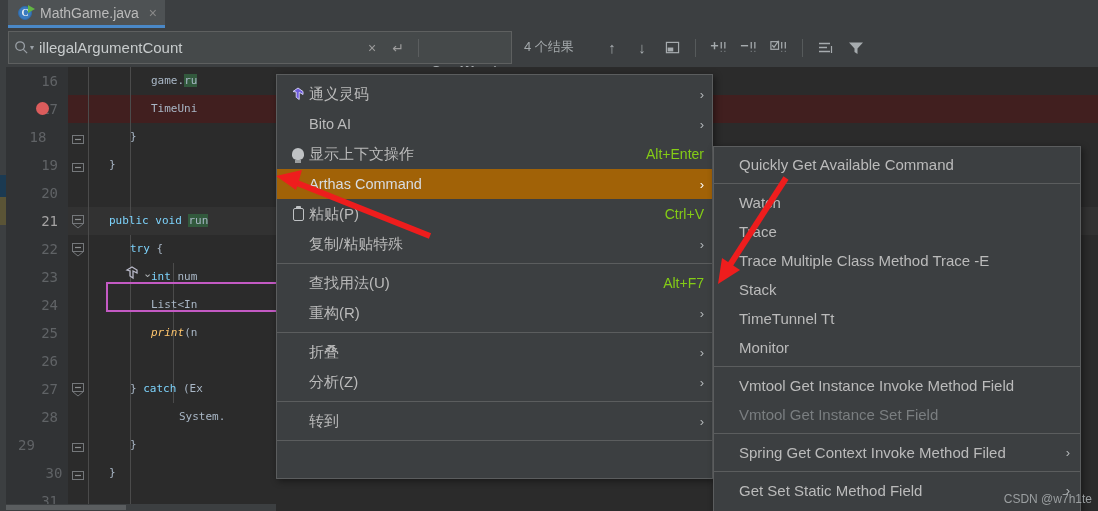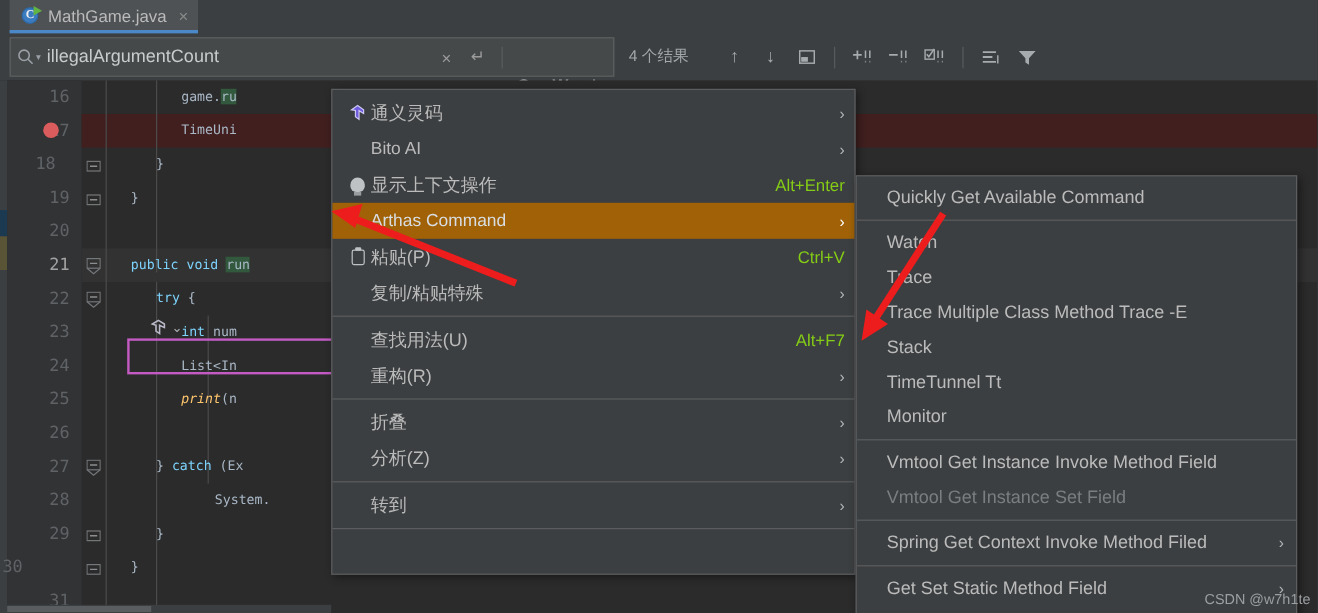--- a/index.html
+++ b/index.html
@@ -373,29 +373,29 @@
               <line x1="3" y1="4.5" x2="9" y2="4.5" stroke="#8b8e90" stroke-width="1.2"></line>
               <polyline points="0.5,8.5 6,13 11.5,8.5" fill="none" stroke="#74777a" stroke-width="1"></polyline>
             </svg></div>
           <div class="code" style="left: 130px;">} <span class="kw">catch</span> (Ex</div>
         </div>
         <div class="row" style="top: 336px;">
           <div class="lineno" style="right: 1040px; left: 18px; width: 40px; text-align: right; position: absolute;">28</div>
           <div class="code" style="left: 165px; margin-left: 14px;">System.</div>
         </div>
         <div class="row" style="top: 364px;">
-          <div class="lineno" style="right: 1040px; left: 18px; width: 40px; text-align: right; position: absolute;">29</div>
+          <div class="lineno" style="right: 1040px; left: 18px; width: 40px; position: absolute;">29</div>
           <div style="position: absolute; left: 72px; top: 9px;"><svg width="12" height="12" viewBox="0 0 12 12">
               <rect x="0.5" y="1.5" width="11" height="8" fill="none" stroke="#74777a" stroke-width="1"></rect>
               <line x1="3" y1="5.5" x2="9" y2="5.5" stroke="#8b8e90" stroke-width="1.2"></line>
             </svg></div>
           <div class="code" style="left: 130px;">}</div>
         </div>
         <div class="row" style="top: 392px;">
-          <div class="lineno" style="right: 1040px; left: 2px; width: 40px; text-align: left; position: absolute;">30</div>
+          <div class="lineno" style="right: 1040px; left: 34px; width: 40px; text-align: center; position: absolute;">30</div>
           <div style="position: absolute; left: 72px; top: 9px;"><svg width="12" height="12" viewBox="0 0 12 12">
               <rect x="0.5" y="1.5" width="11" height="8" fill="none" stroke="#74777a" stroke-width="1"></rect>
               <line x1="3" y1="5.5" x2="9" y2="5.5" stroke="#8b8e90" stroke-width="1.2"></line>
             </svg></div>
           <div class="code" style="left: 109px;">}</div>
         </div>
         <div class="row" style="top: 420px;">
           <div class="lineno" style="right: 1040px; left: 18px; width: 40px; text-align: right; position: absolute;">31</div>
           <div class="code" style="left: 88px;"></div>
         </div>

